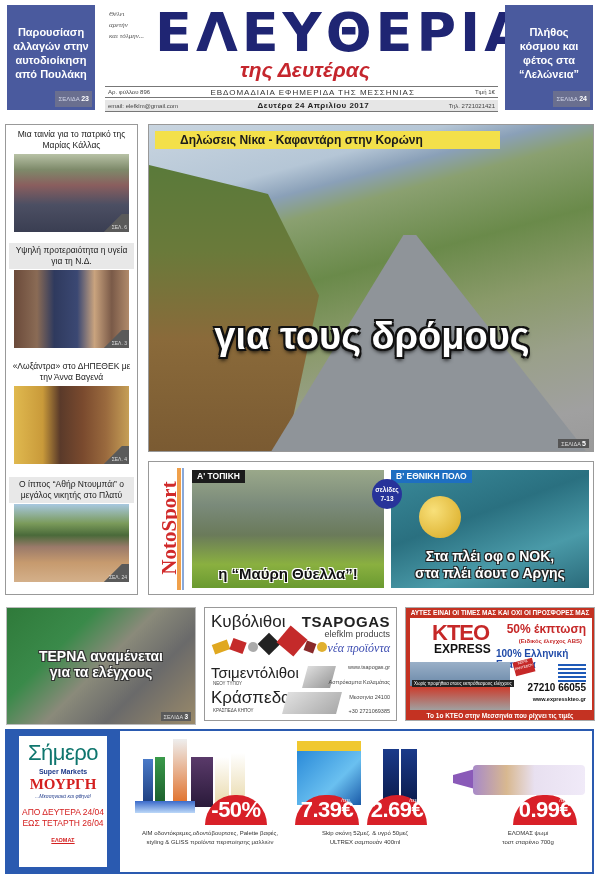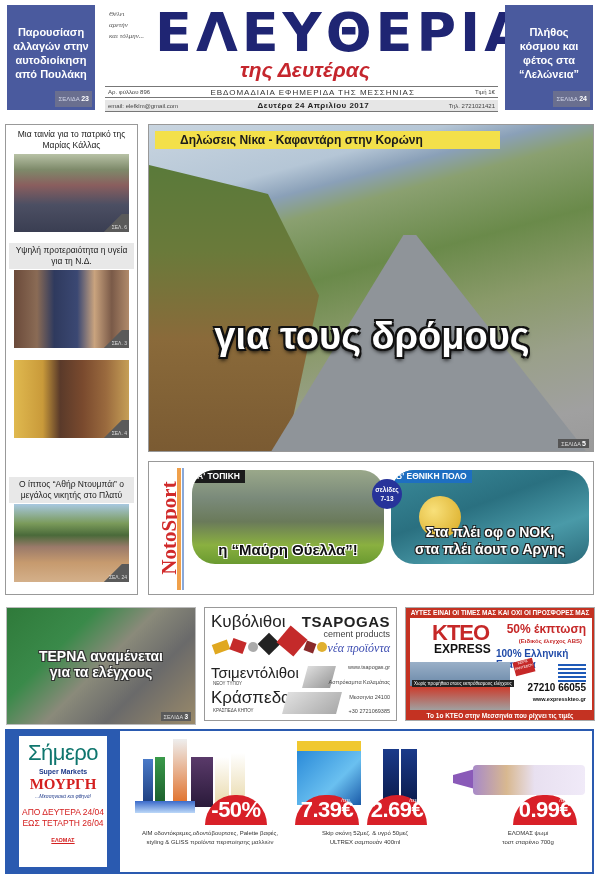--- a/index.html
+++ b/index.html
@@ -111,21 +111,21 @@
     position: absolute; left: 3px; top: 6px; width: 32px; height: 122px;
   }
   .notosport .text {
     position: absolute; left: -44px; top: 48px; width: 122px; height: 24px;
     transform: rotate(-90deg); font-family: "Liberation Serif", serif; font-weight: bold;
     font-size: 21px; color: #d12a2a; text-align: center; line-height: 24px;
   }
   .notosport .stripe1 { position: absolute; left: 25px; top: 0; width: 4px; height: 122px; background: #f0a04a; }
   .notosport .stripe2 { position: absolute; left: 30px; top: 0; width: 2px; height: 122px; background: #8aa8d8; }
 
-  .sport-card { position: absolute; top: 8px; height: 94px; overflow: hidden; border-radius: 23px; }
+  .sport-card { position: absolute; top: 8px; height: 118px; overflow: hidden; }
   .sport-card.s1 { left: 43px; width: 192px; background: linear-gradient(180deg,#9aa88a 0%,#7a8a7a 30%,#6a7a5a 55%,#8ab040 80%,#6a9a30 100%); }
   .sport-card.s2 { left: 242px; width: 198px; background: linear-gradient(160deg,#3a8a9a 0%,#2a7080 40%,#4a9aa8 70%,#2a6a7a 100%); }
   .sport-label {
     position: absolute; left: 0; top: 0; height: 13px; padding: 0 5px;
     color: #fff; font-weight: bold; font-size: 8.5px; line-height: 13px;
   }
   .s1 .sport-label { background: #1b1b1b; }
   .s2 .sport-label { background: #1e6fc1; }
   .sport-headline {
     position: absolute; left: 0; bottom: 6px; width: 100%; text-align: center;
@@ -264,20 +264,21 @@
       <div class="corner-tag">ΣΕΛ. 6</div>
     </div>
   </div>
   <div class="story shaded" style="top:118px;">
     <div class="title">Υψηλή προτεραιότητα η υγεία για τη Ν.Δ.</div>
     <div class="photo ph-politics">
       <div class="corner-tag">ΣΕΛ. 3</div>
     </div>
   </div>
   <div class="story" style="top:234px;">
+    <div class="title">«Λωξάντρα» στο ΔΗΠΕΘΕΚ με την Άννα Βαγενά</div>
     <div class="photo ph-woman">
       <div class="corner-tag">ΣΕΛ. 4</div>
     </div>
   </div>
   <div class="story shaded" style="top:352px;">
     <div class="title">Ο ίππος “Αθήρ Ντουμπάι” ο μεγάλος νικητής στο Πλατύ</div>
     <div class="photo ph-horse">
       <div class="corner-tag">ΣΕΛ. 24</div>
     </div>
   </div>
@@ -338,21 +339,21 @@
     <div class="blk" style="left:92px;top:12px;width:10px;height:10px;background:#8a2a2a;transform:rotate(20deg);"></div>
     <div class="blk" style="left:104px;top:12px;width:10px;height:10px;background:#e0b030;border-radius:50%;"></div>
   </div>
   <div class="ts-word w2">Τσιμεντόλιθοι</div>
   <div class="ts-sub s1">ΝΕΟΥ ΤΥΠΟΥ</div>
   <div class="block-gray1"></div>
   <div class="ts-word w3">Κράσπεδα</div>
   <div class="ts-sub s2">ΚΡΑΣΠΕΔΑ ΚΗΠΟΥ</div>
   <div class="block-gray2"></div>
   <div class="ts-brand">TSAPOGAS</div>
-  <div class="ts-brand2">cement products</div>
+  <div class="ts-brand2">elefklm products</div>
   <div class="ts-new">νέα προϊόντα</div>
   <div class="ts-info i1">www.tsapogas.gr</div>
   <div class="ts-info i2">Ασπρόκαμπα Καλαμάτας</div>
   <div class="ts-info i3">Μεσσηνία 24100</div>
   <div class="ts-info i4">+30 2721069385</div>
 </div>
 
 <div class="ad-kteo">
   <div class="kteo-top">ΑΥΤΕΣ ΕΙΝΑΙ ΟΙ ΤΙΜΕΣ ΜΑΣ ΚΑΙ ΟΧΙ ΟΙ ΠΡΟΣΦΟΡΕΣ ΜΑΣ</div>
   <div class="kteo-inner">

